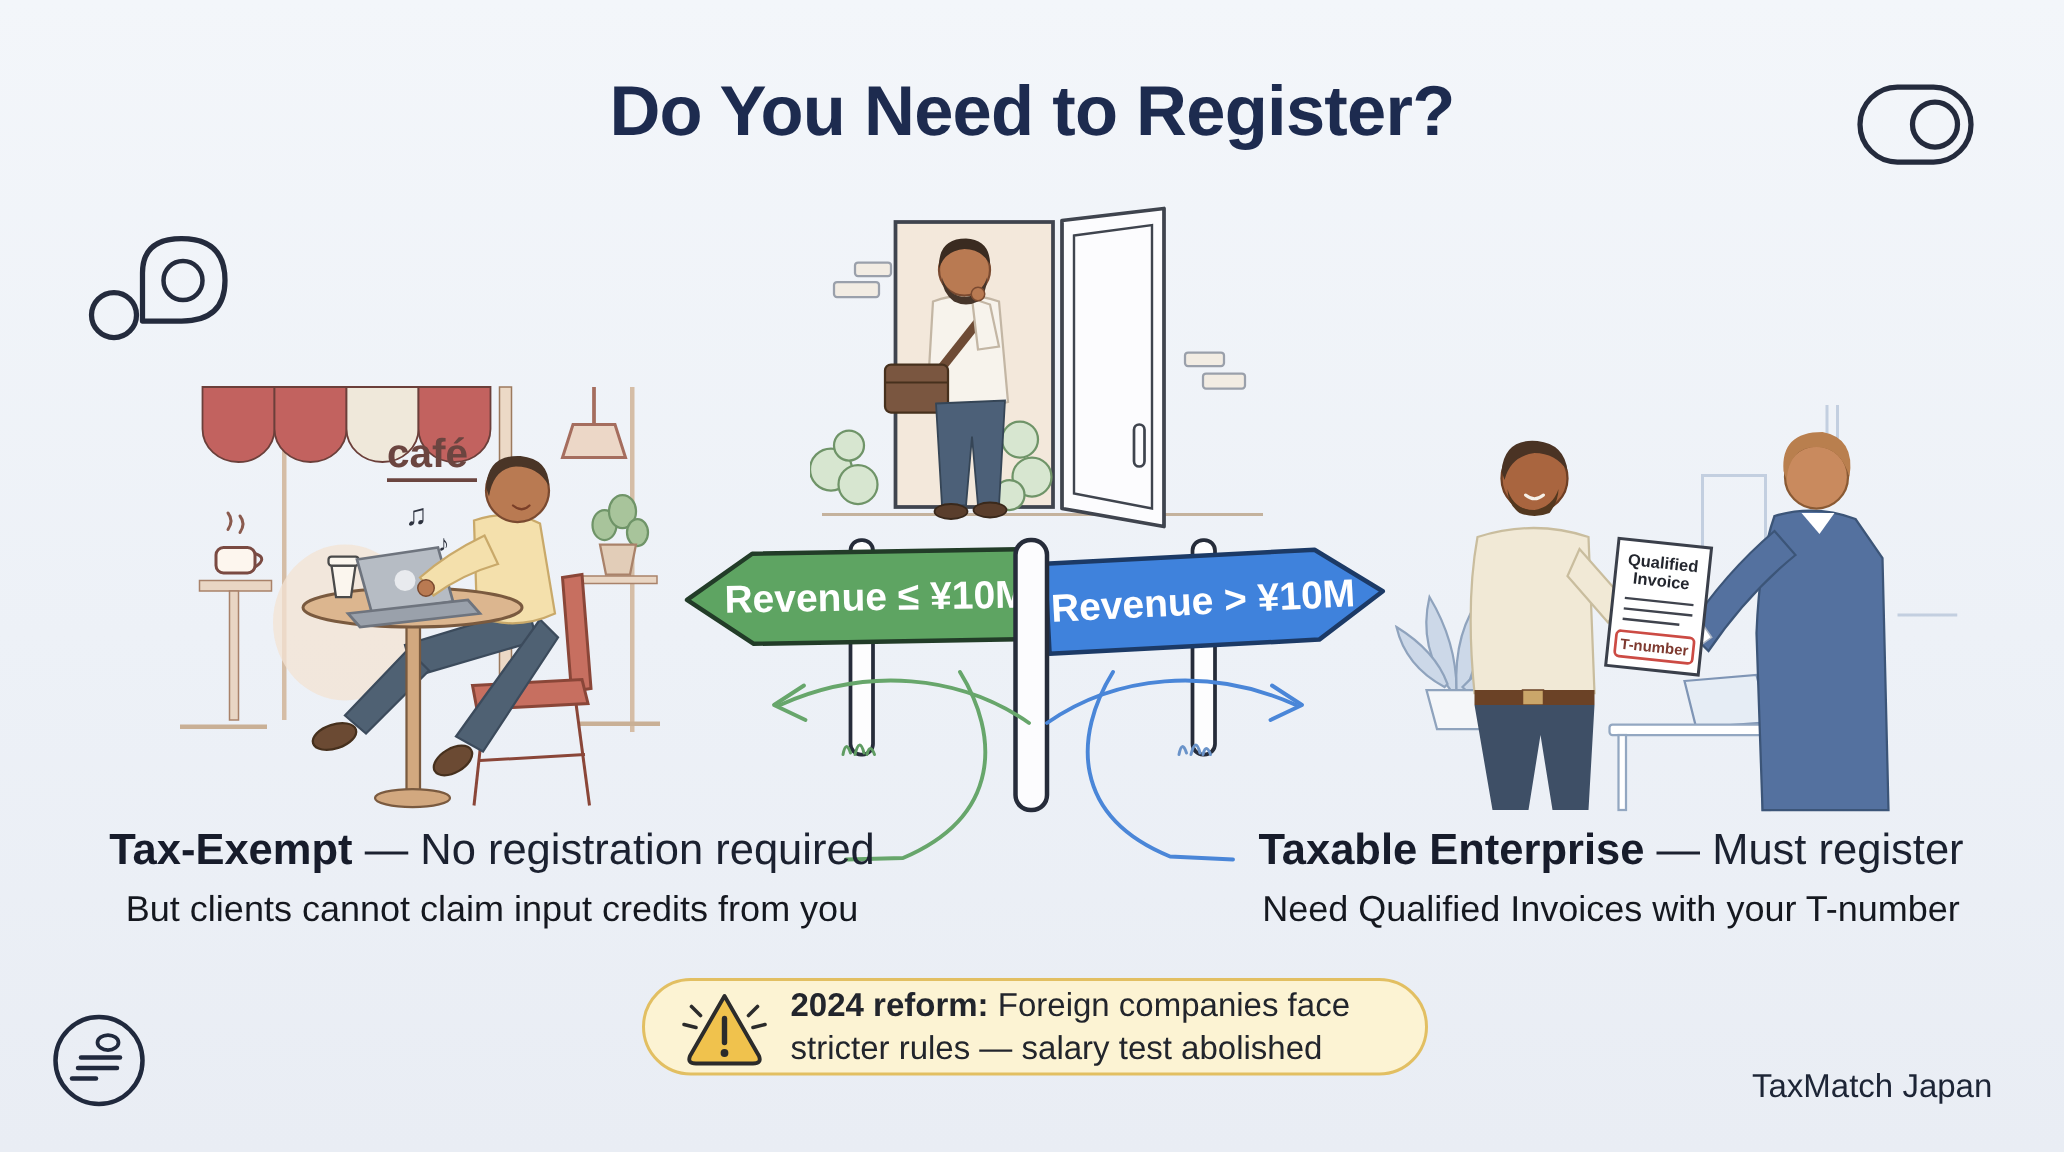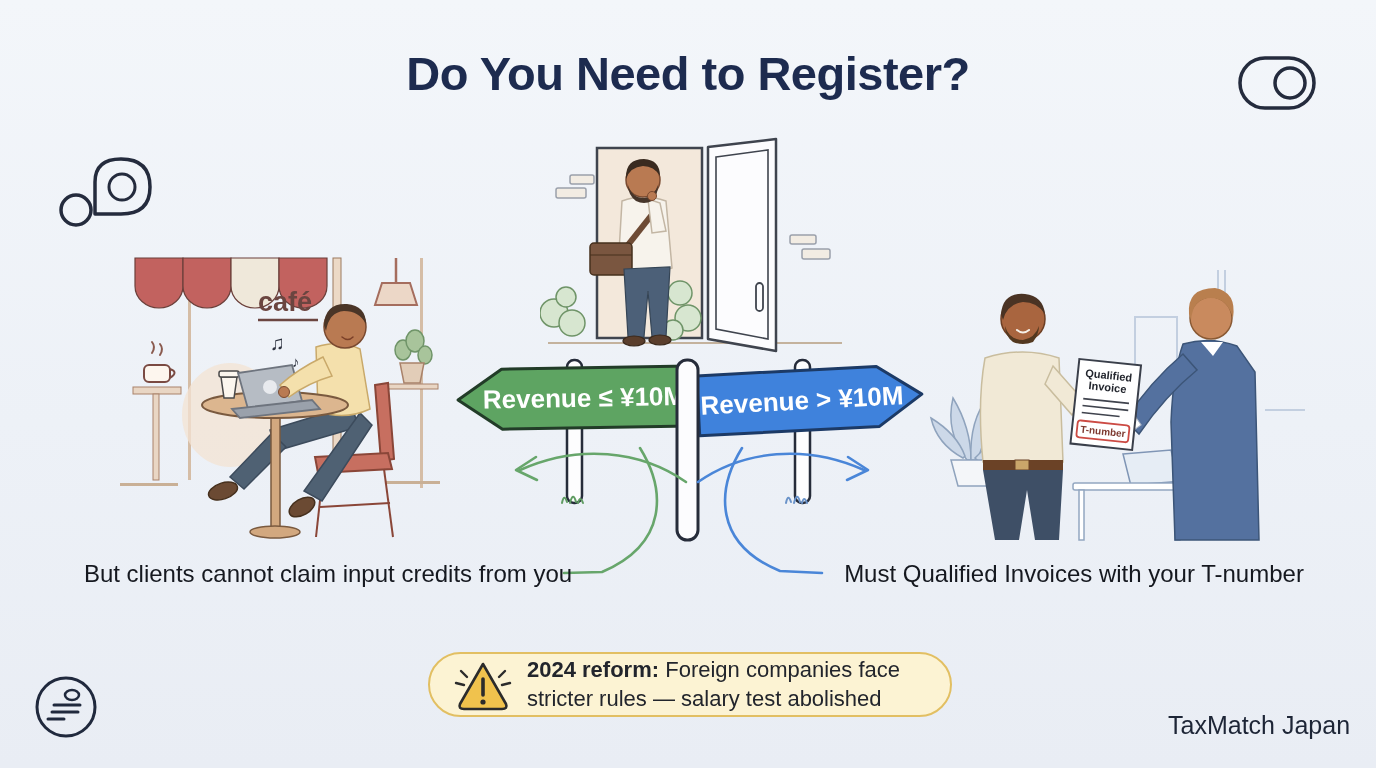--- a/index.html
+++ b/index.html
@@ -11,21 +11,21 @@
     color:#1d2b4f;letter-spacing:-0.5px;}
   .outcome{width:600px;text-align:center;color:#1b2130;}
   .outcome-main{font-size:29px;white-space:nowrap;}
   .outcome-main .term{font-weight:bold;color:#171c2b;}
   .outcome-detail{font-size:24px;margin-top:9px;color:#15181f;}
   .notice{left:428px;top:652px;width:524px;height:65px;background:#fcf3d3;
     border:2.5px solid #e2bf62;border-radius:42px;display:flex;align-items:center;
     box-sizing:border-box;padding:0 16px 0 22px;}
   .notice-text{font-size:22px;line-height:1.28;color:#22252c;width:402px;margin-left:13px;}
   .notice-text .lead{font-weight:bold;}
-  .brand{left:1168px;top:711px;font-size:25px;color:#1d2536;}
+  .brand{left:1168px;top:711px;font-size:22px;color:#1d2536;}
   svg text{font-family:"Liberation Sans",sans-serif;}
 </style>
 </head>
 <body>
 
 <div class="canvas">
 
   <div class="abs title">Do You Need to Register?</div>
 
   <svg class="abs" style="left:1236px;top:54px;" width="82" height="58" viewBox="0 0 82 58">
@@ -257,25 +257,35 @@
         <line x1="158" y1="139" x2="204" y2="139"></line>
         <line x1="158" y1="146" x2="204" y2="146"></line>
         <line x1="158" y1="153" x2="196" y2="153"></line>
       </g>
       <rect x="155" y="161" width="52" height="17" rx="3" fill="#ffffff" stroke="#cc4b44" stroke-width="1.8"></rect>
       <text x="181" y="173" font-size="10" font-weight="bold" fill="#7e3a30" text-anchor="middle">T-number</text>
     </g>
   </svg>
 
   <div class="abs outcome" style="left:28px;top:551px;">
+    <div class="outcome-main">
+      <span class="term">Tax-Exempt</span>
+      <span>—</span>
+      <span>No registration required</span>
+    </div>
     <div class="outcome-detail">But clients cannot claim input credits from you</div>
   </div>
 
   <div class="abs outcome" style="left:774px;top:551px;">
-    <div class="outcome-detail">Must Qualified Invoices with your T-number</div>
+    <div class="outcome-main">
+      <span class="term">Taxable Enterprise</span>
+      <span>—</span>
+      <span>Must register</span>
+    </div>
+    <div class="outcome-detail">Need Qualified Invoices with your T-number</div>
   </div>
 
   <div class="abs notice">
     <svg width="62" height="58" viewBox="0 0 62 58">
       <g stroke="#2b2b2b" stroke-width="2.4" stroke-linecap="round">
         <line x1="9" y1="15" x2="15" y2="21"></line>
         <line x1="4" y1="27" x2="12" y2="29"></line>
         <line x1="53" y1="15" x2="47" y2="21"></line>
         <line x1="58" y1="27" x2="50" y2="29"></line>
       </g>

